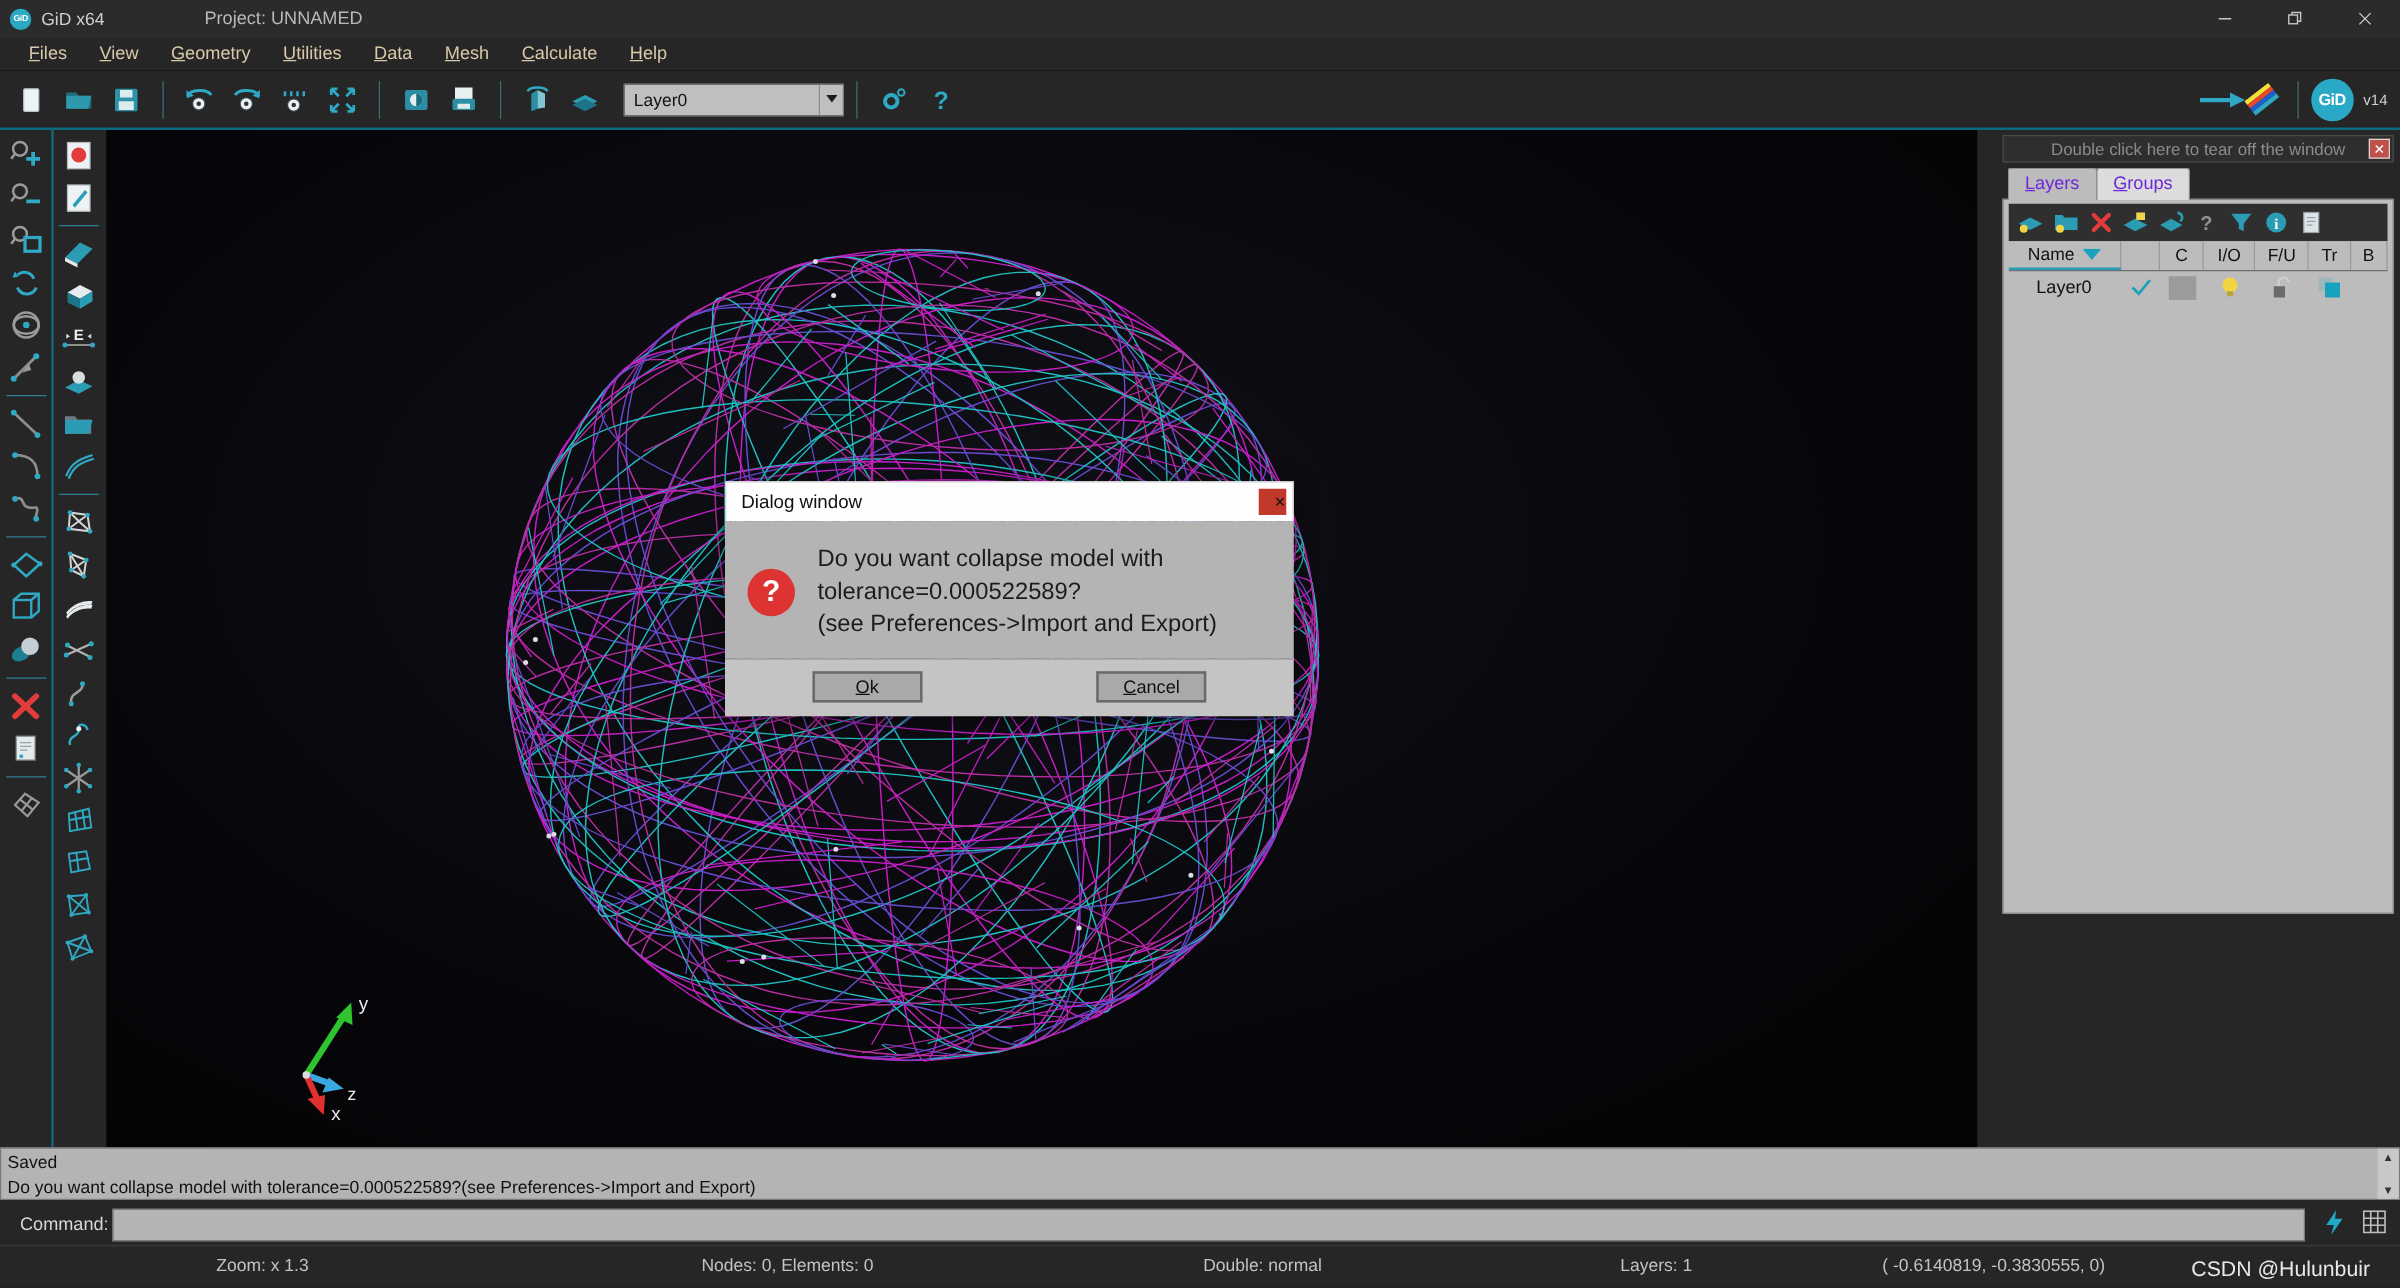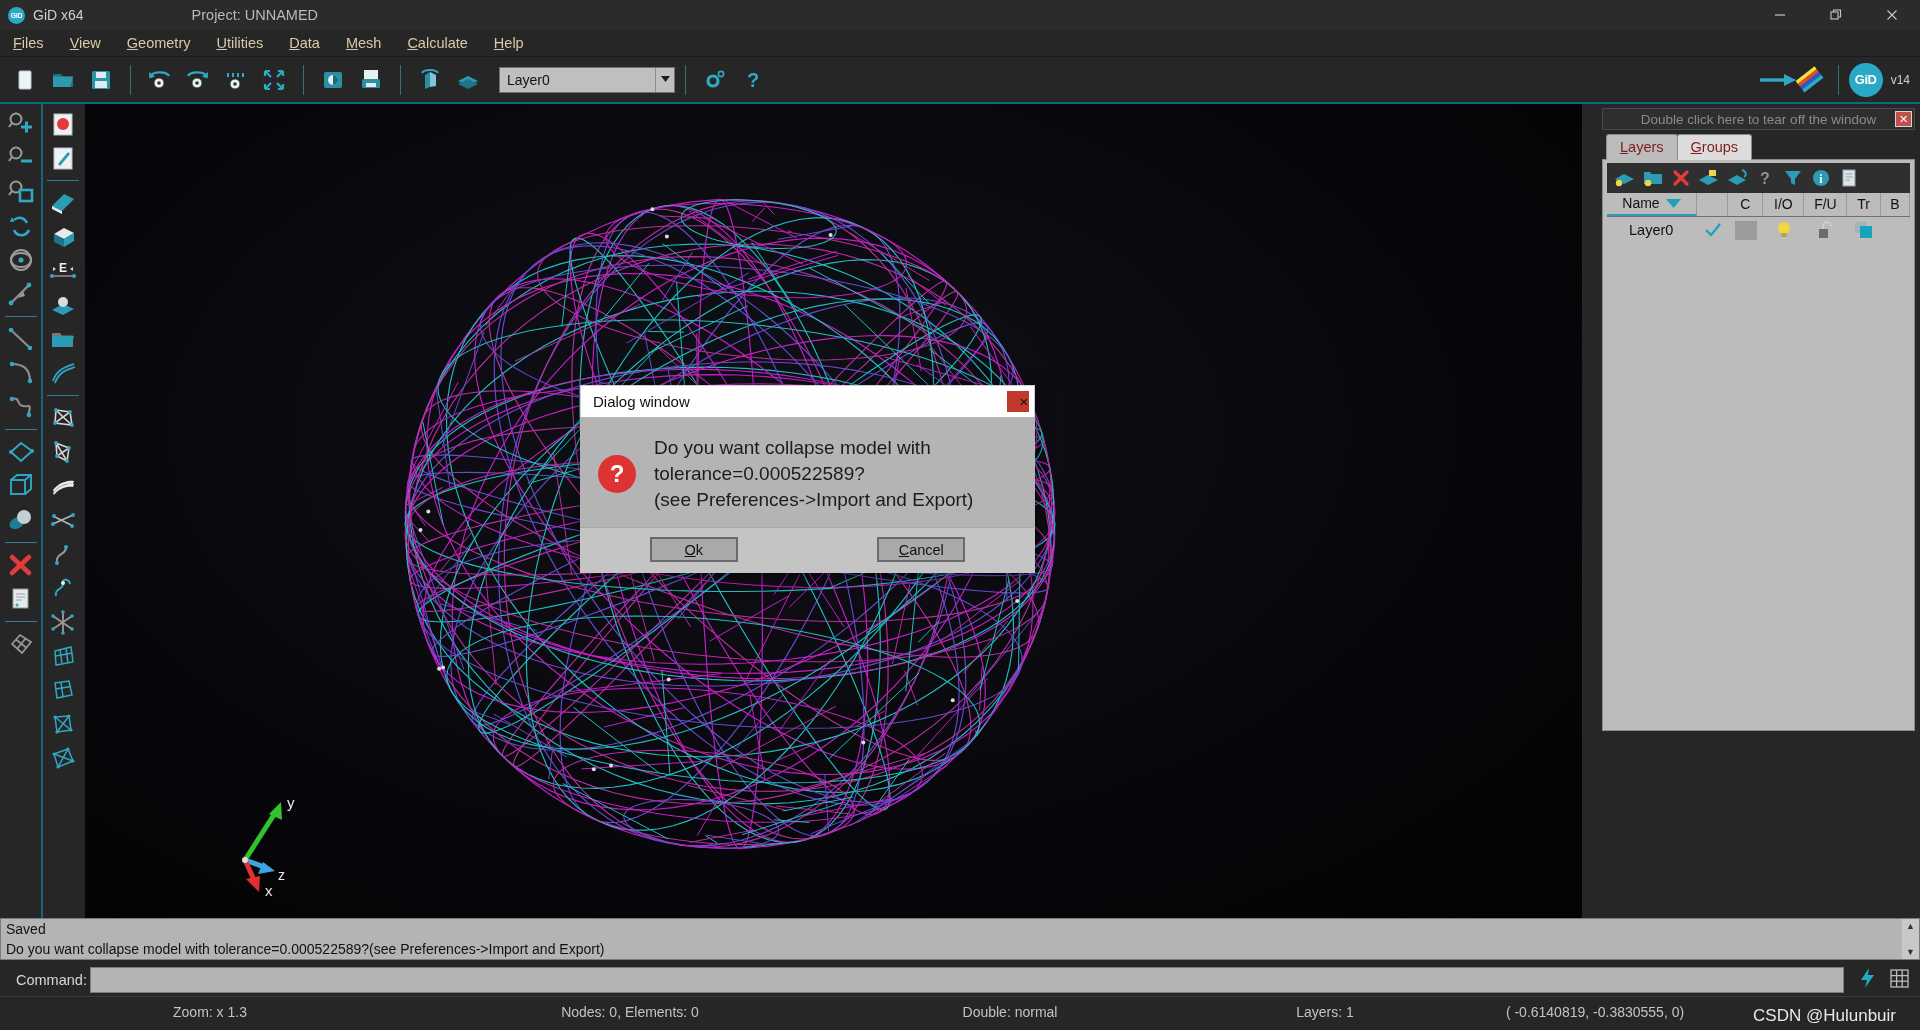--- a/index.html
+++ b/index.html
@@ -17,32 +17,32 @@
     position: relative;
   }
   #gid-logo {
     width: 17px; height: 17px; border-radius: 50%;
     background: #2aa8c4; margin-left: 8px; margin-right: 8px;
     color: #fff; font-size: 7px; font-weight: bold;
     display: flex; align-items: center; justify-content: center;
     letter-spacing: -0.3px;
   }
   #app-title { color: #cfcfcf; font-size: 14px; }
-  #project-title { color: #b9b9b9; font-size: 14.5px; margin-left: 108px; }
+  #project-title { color: #b9b9b9; font-size: 14.5px; margin-left: 80px; }
   #winbtns { position: absolute; right: 0; top: 0; display: flex; height: 30px; }
   .winbtn {
     width: 56px; height: 30px; display: flex; align-items: center; justify-content: center;
     color: #c8c8c8;
   }
   .winbtn svg { display: block; }
 
   
   #menubar {
     height: 27px; background: #262626; display: flex; align-items: center;
-    border-bottom: 1px solid #1b1b1b; text-align: right;
+    padding-left: 10px; border-bottom: 1px solid #1b1b1b; text-align: right;
   }
   .menu-item {
     color: #d9c9a8; font-size: 14.5px; padding: 0 13px; line-height: 27px;
     white-space: nowrap;
   }
   .menu-item u { text-decoration: underline; }
 
   
   #toolbar {
     height: 47px; background: #262626; display: flex; align-items: center;
@@ -102,21 +102,21 @@
     color: #8c8c8c; font-size: 13.5px; position: relative;
   }
   #tearoff .closebox {
     position: absolute; right: 2px; top: 2px; width: 17px; height: 16px;
     background: #c0504a; border: 1px solid #d6d6d6;
     color: #fff; font-size: 11px; display: flex; align-items: center; justify-content: center;
   }
   #tabstrip { display: flex; margin-top: 4px; padding-left: 4px; align-items: flex-end; }
   .tab {
     background: #bcbcbc; border: 1px solid #8a8a8a; border-bottom: none;
-    padding: 4px 13px 5px 13px; font-size: 14.5px; color: #7f1d1d;
+    padding: 4px 13px 5px 13px; font-size: 14.5px; color: #6d28d9;
     border-radius: 3px 3px 0 0; position: relative; z-index: 2;
   }
   .tab.inactive { background: #dcdcdc; margin-left: -1px; z-index: 1; }
   #panel-body {
     background: #bcbcbc; border: 1px solid #8a8a8a; margin-top: -1px;
     height: 572px; position: relative;
   }
   #panel-toolbar {
     height: 30px; background: #2f2f2f; display: flex; align-items: center;
     padding-left: 4px; margin: 3px 4px 0 4px;

